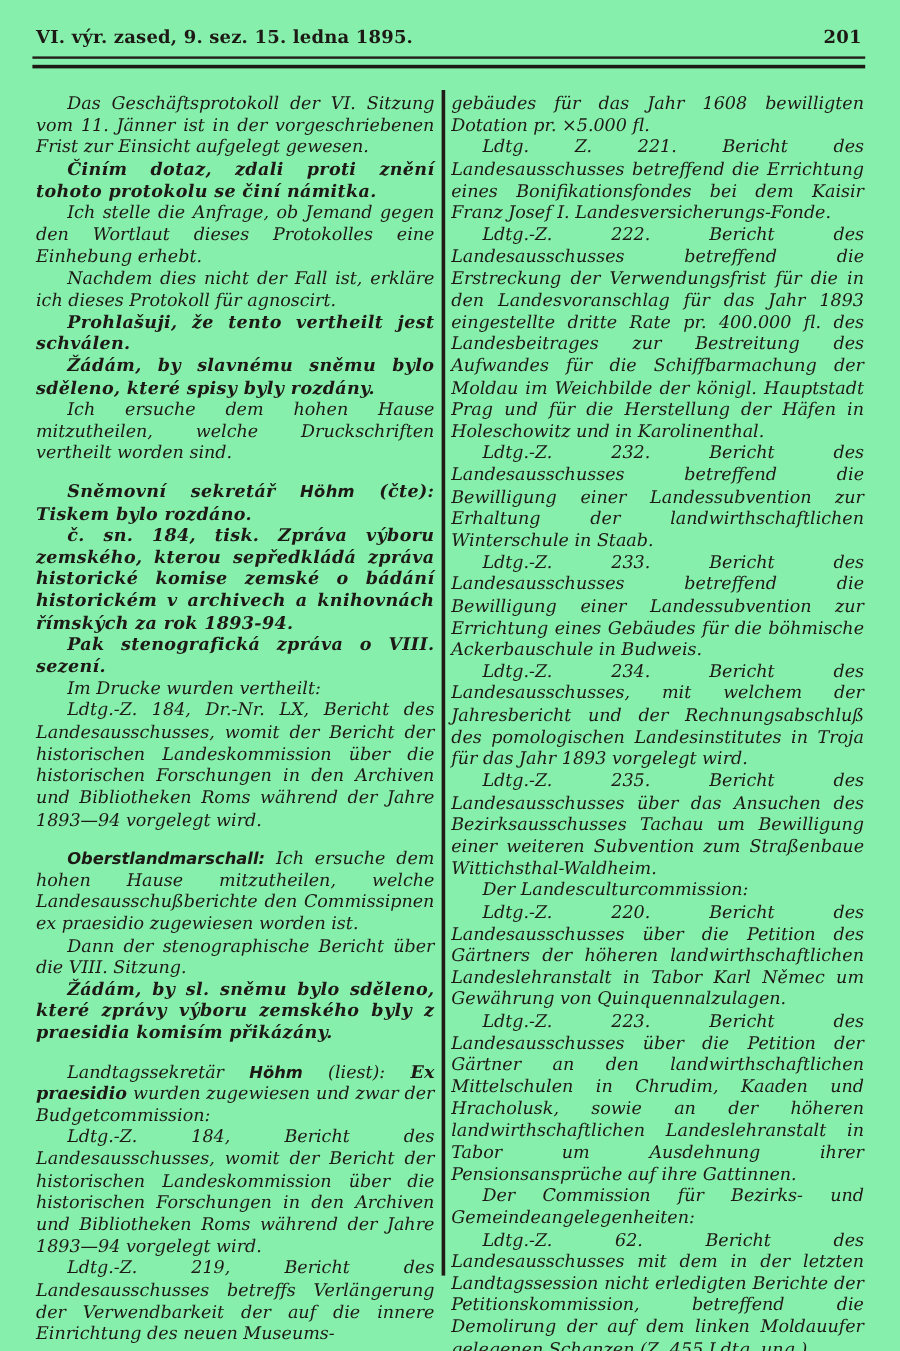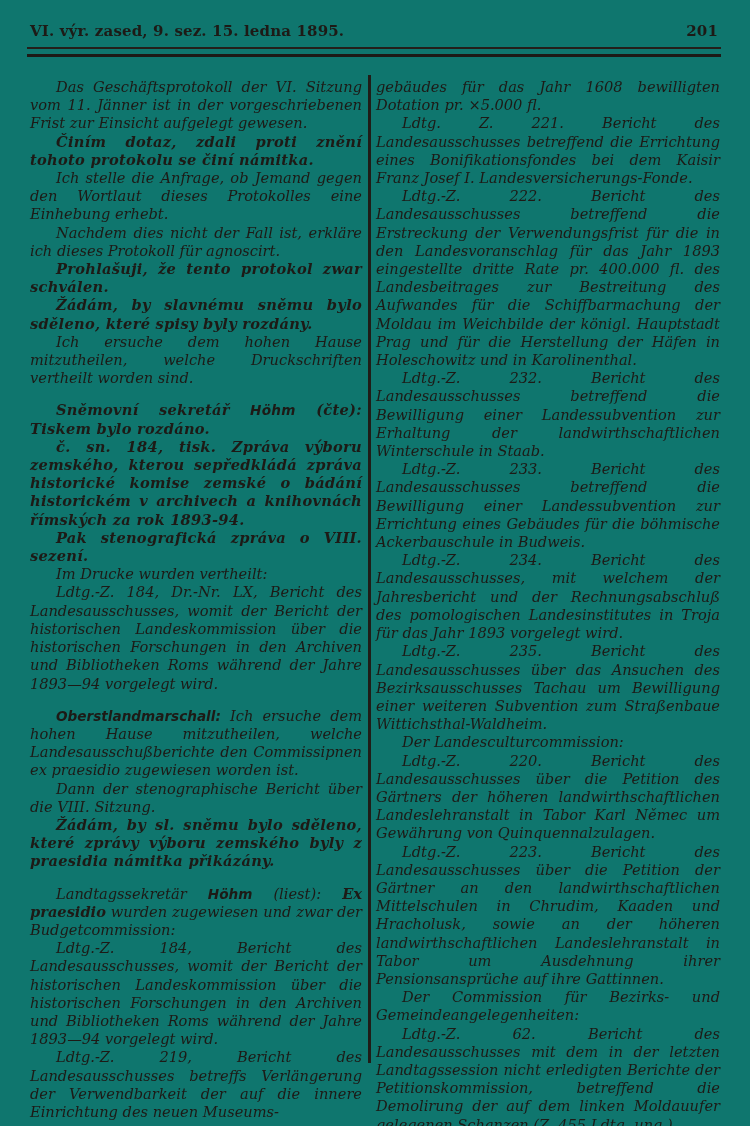--- a/index.html
+++ b/index.html
@@ -5,21 +5,21 @@
   html, body {
     margin: 0;
     padding: 0;
     background: #e8e6e1;
     font-family: "DejaVu Serif", serif;
   }
   .page {
     position: relative;
     width: 750px;
     height: 1126px;
-    background: #0f766e;
+    background: #86efac;
     color: #1d1a16;
     overflow: hidden;
     box-sizing: border-box;
   }
   
   .header-row {
     position: absolute;
     top: 22px;
     left: 30px;
     width: 688px;
@@ -101,31 +101,31 @@
 
   <div class="rule-thin"></div>
   <div class="rule-thick"></div>
 
   <div class="columns">
     <div class="col col-left">
         <p class="para de"><span>Das Geschäftsprotokoll der VI. Sitzung vom 11. Jänner ist in der vorgeschriebenen Frist zur Einsicht aufgelegt gewesen.</span></p>
         <p class="para cs"><span>Činím dotaz, zdali proti znění tohoto protokolu se činí námitka.</span></p>
         <p class="para de"><span>Ich stelle die Anfrage, ob Jemand gegen den Wortlaut dieses Protokolles eine Einhebung erhebt.</span></p>
         <p class="para de"><span>Nachdem dies nicht der Fall ist, erkläre ich dieses Protokoll für agnoscirt.</span></p>
-        <p class="para cs"><span>Prohlašuji, že tento protokol zwar schválen.</span></p>
+        <p class="para cs"><span>Prohlašuji, že tento vertheilt jest schválen.</span></p>
         <p class="para cs"><span>Žádám, by slavnému sněmu bylo sděleno, které spisy byly rozdány.</span></p>
         <p class="para de"><span>Ich ersuche dem hohen Hause mitzutheilen, welche Druckschriften vertheilt worden sind.</span></p>
         <p class="para cs gap"><span>Sněmovní sekretář </span><span class="b name">Höhm</span><span> (čte): Tiskem bylo rozdáno.</span></p>
         <p class="para cs"><span>č. sn. 184, tisk. Zpráva výboru zemského, kterou sepředkládá zpráva historické komise zemské o bádání historickém v archivech a knihovnách římských za rok 1893-94.</span></p>
         <p class="para cs"><span>Pak stenografická zpráva o VIII. sezení.</span></p>
         <p class="para de"><span>Im Drucke wurden vertheilt:</span></p>
         <p class="para de"><span>Ldtg.-Z. 184, Dr.-Nr. LX, Bericht des Landesausschusses, womit der Bericht der historischen Landeskommission über die historischen Forschungen in den Archiven und Bibliotheken Roms während der Jahre 1893—94 vorgelegt wird.</span></p>
         <p class="para de gap"><span class="b name">Oberstlandmarschall:</span><span> Ich ersuche dem hohen Hause mitzutheilen, welche Landesausschußberichte den Commissipnen ex praesidio zugewiesen worden ist.</span></p>
         <p class="para de"><span>Dann der stenographische Bericht über die VIII. Sitzung.</span></p>
-        <p class="para cs"><span>Žádám, by sl. sněmu bylo sděleno, které zprávy výboru zemského byly z praesidia námitka přikázány.</span></p>
+        <p class="para cs"><span>Žádám, by sl. sněmu bylo sděleno, které zprávy výboru zemského byly z praesidia komisím přikázány.</span></p>
         <p class="para de gap"><span>Landtagssekretär </span><span class="b name">Höhm</span><span> (liest): </span><span class="b">Ex praesidio</span><span> wurden zugewiesen und zwar der Budgetcommission:</span></p>
         <p class="para de"><span>Ldtg.-Z. 184, Bericht des Landesausschusses, womit der Bericht der historischen Landeskommission über die historischen Forschungen in den Archiven und Bibliotheken Roms während der Jahre 1893—94 vorgelegt wird.</span></p>
         <p class="para de"><span>Ldtg.-Z. 219, Bericht des Landesausschusses betreffs Verlängerung der Verwendbarkeit der auf die innere Einrichtung des neuen Museums-</span></p>
       </div>
     <div class="col col-right">
         <p class="para de noindent"><span>gebäudes für das Jahr 1608 bewilligten Dotation pr. ×5.000 fl.</span></p>
         <p class="para de"><span>Ldtg. Z. 221. Bericht des Landesausschusses betreffend die Errichtung eines Bonifikationsfondes bei dem Kaisir Franz Josef I. Landesversicherungs-Fonde.</span></p>
         <p class="para de"><span>Ldtg.-Z. 222. Bericht des Landesausschusses betreffend die Erstreckung der Verwendungsfrist für die in den Landesvoranschlag für das Jahr 1893 eingestellte dritte Rate pr. 400.000 fl. des Landesbeitrages zur Bestreitung des Aufwandes für die Schiffbarmachung der Moldau im Weichbilde der königl. Hauptstadt Prag und für die Herstellung der Häfen in Holeschowitz und in Karolinenthal.</span></p>
         <p class="para de"><span>Ldtg.-Z. 232. Bericht des Landesausschusses betreffend die Bewilligung einer Landessubvention zur Erhaltung der landwirthschaftlichen Winterschule in Staab.</span></p>
         <p class="para de"><span>Ldtg.-Z. 233. Bericht des Landesausschusses betreffend die Bewilligung einer Landessubvention zur Errichtung eines Gebäudes für die böhmische Ackerbauschule in Budweis.</span></p>

